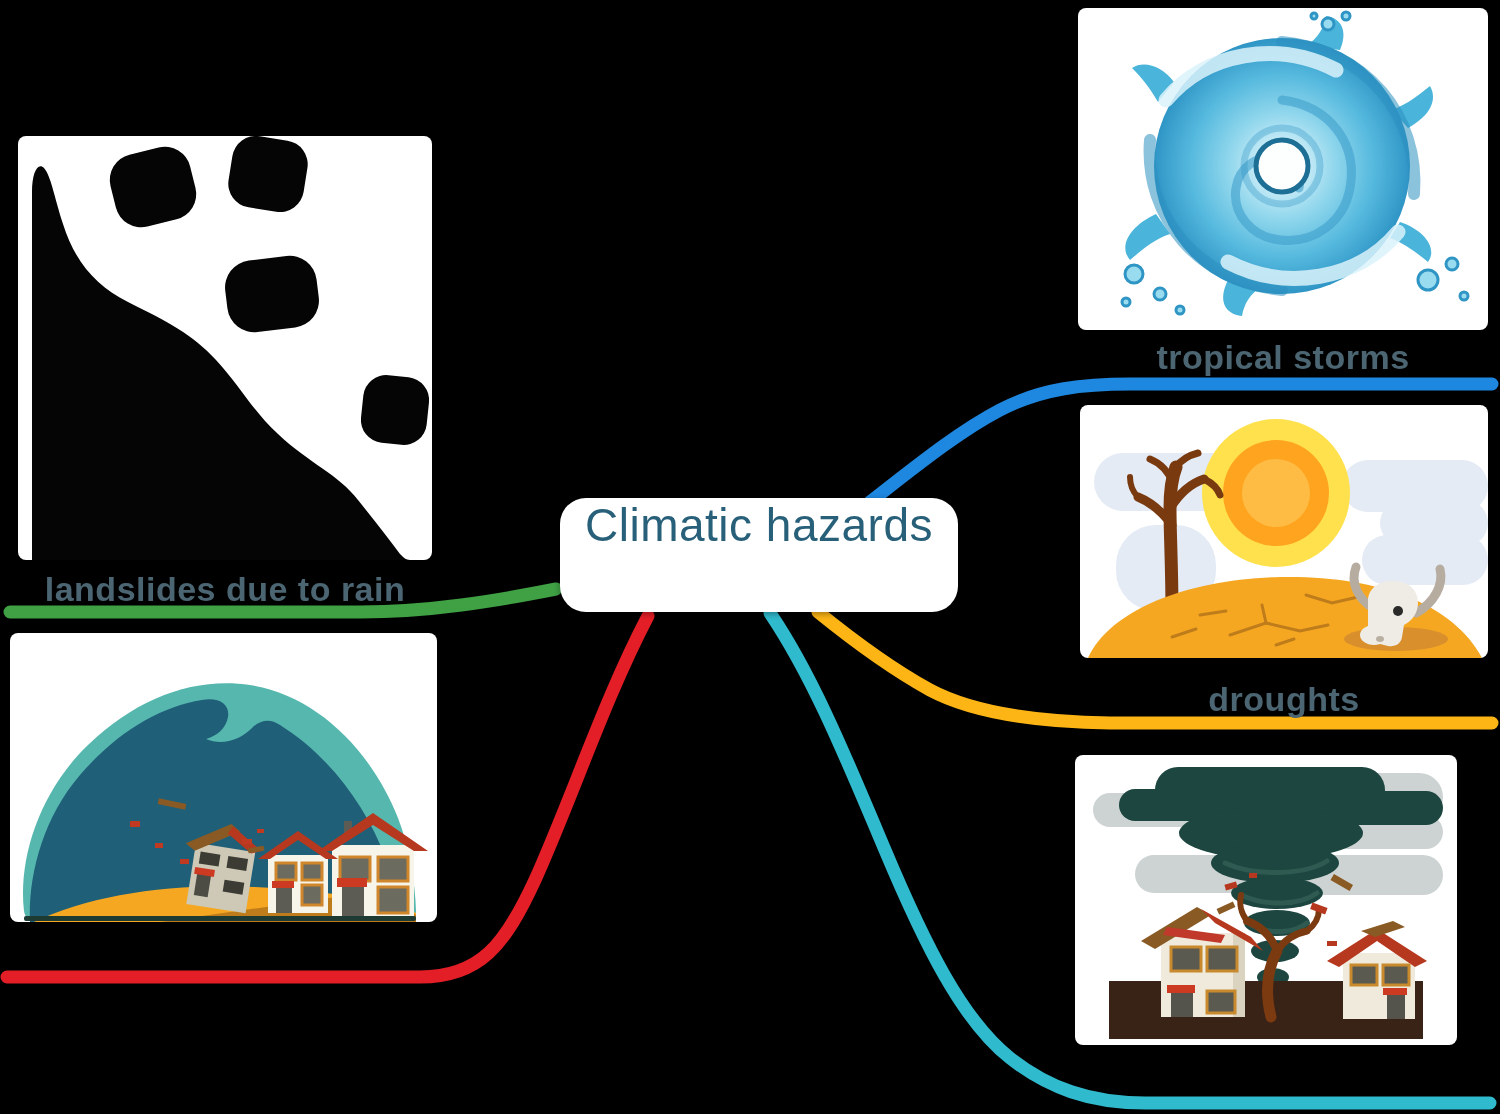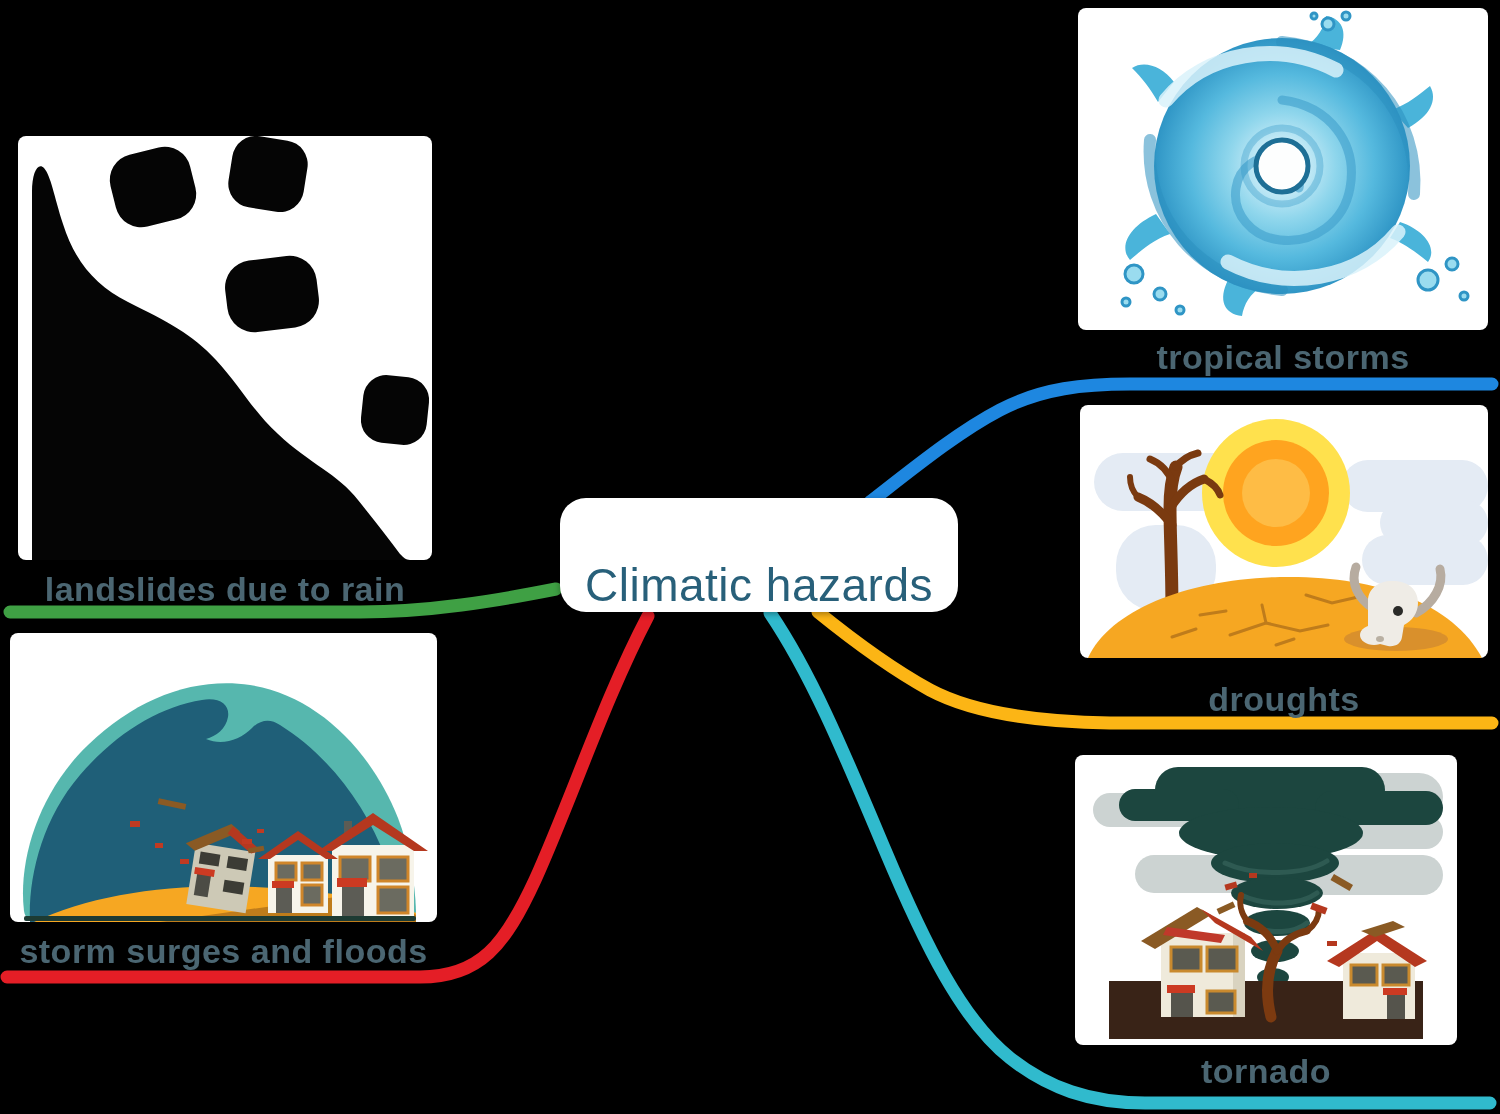--- a/index.html
+++ b/index.html
@@ -12,21 +12,21 @@
   .card{
     position:absolute;background:#ffffff;border-radius:8px;overflow:hidden;
   }
   .card svg{display:block;width:100%;height:100%;}
   .branch-label{
     position:absolute;text-align:center;font-size:34px;font-weight:600;
     color:#4b6672;line-height:1.05;letter-spacing:.5px;
   }
   .center-node{
     position:absolute;left:560px;top:498px;width:398px;height:114px;
-    background:#ffffff;border-radius:26px;display:flex;align-items:flex-end;
+    background:#ffffff;border-radius:26px;display:flex;align-items:flex-start;
     justify-content:center;box-shadow:0 2px 6px rgba(0,0,0,.35);
   }
   .center-node span{
     font-size:46px;font-weight:400;color:#28607a;letter-spacing:.5px;
   }
   
   .card-landslides{left:18px;top:136px;width:414px;height:424px;}
   .card-storm-surges{left:10px;top:633px;width:427px;height:289px;}
   .card-tropical-storms{left:1078px;top:8px;width:410px;height:322px;}
   .card-droughts{left:1080px;top:405px;width:408px;height:253px;}
@@ -288,22 +288,20 @@
         <rect x="174" y="118" width="8" height="5"></rect>
       </g>
       <g fill="#8a5a24">
         <rect x="256" y="124" width="22" height="7" transform="rotate(30 267 127)"></rect>
         <rect x="142" y="150" width="18" height="6" transform="rotate(-25 151 153)"></rect>
       </g>
     </svg>
   </div>
 
   <div class="branch-label label-landslides">landslides due to rain</div>
-  <div class="branch-label label-storm-surges">storm surges and floods</div>
   <div class="branch-label label-droughts">droughts</div>
   <div class="branch-label label-tropical-storms">tropical storms</div>
-  <div class="branch-label label-tornado">tornado</div>
 
   <div class="center-node">
     <span>Climatic hazards</span>
   </div>
 
 </div>
 
 </body></html>

